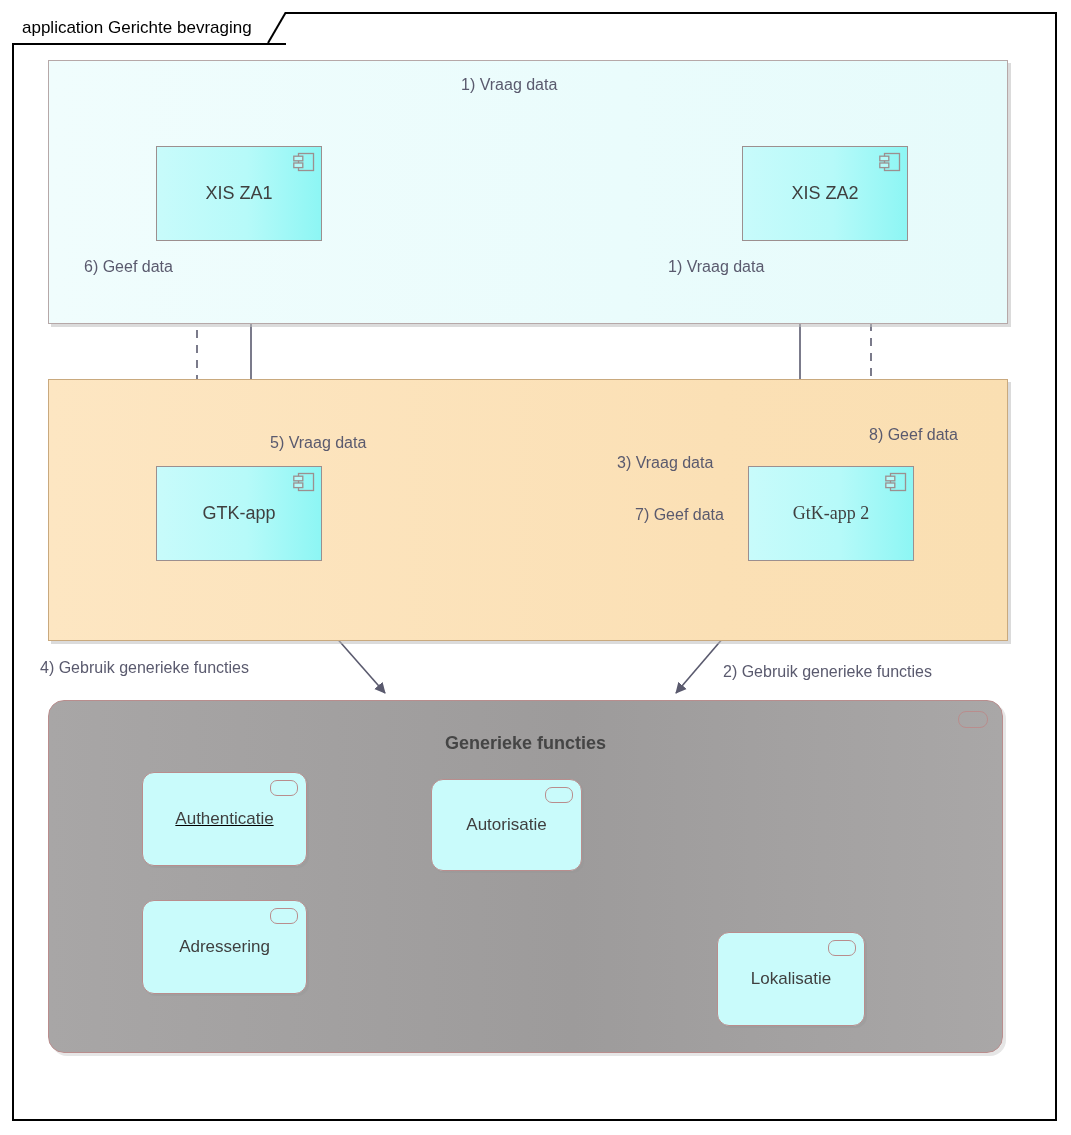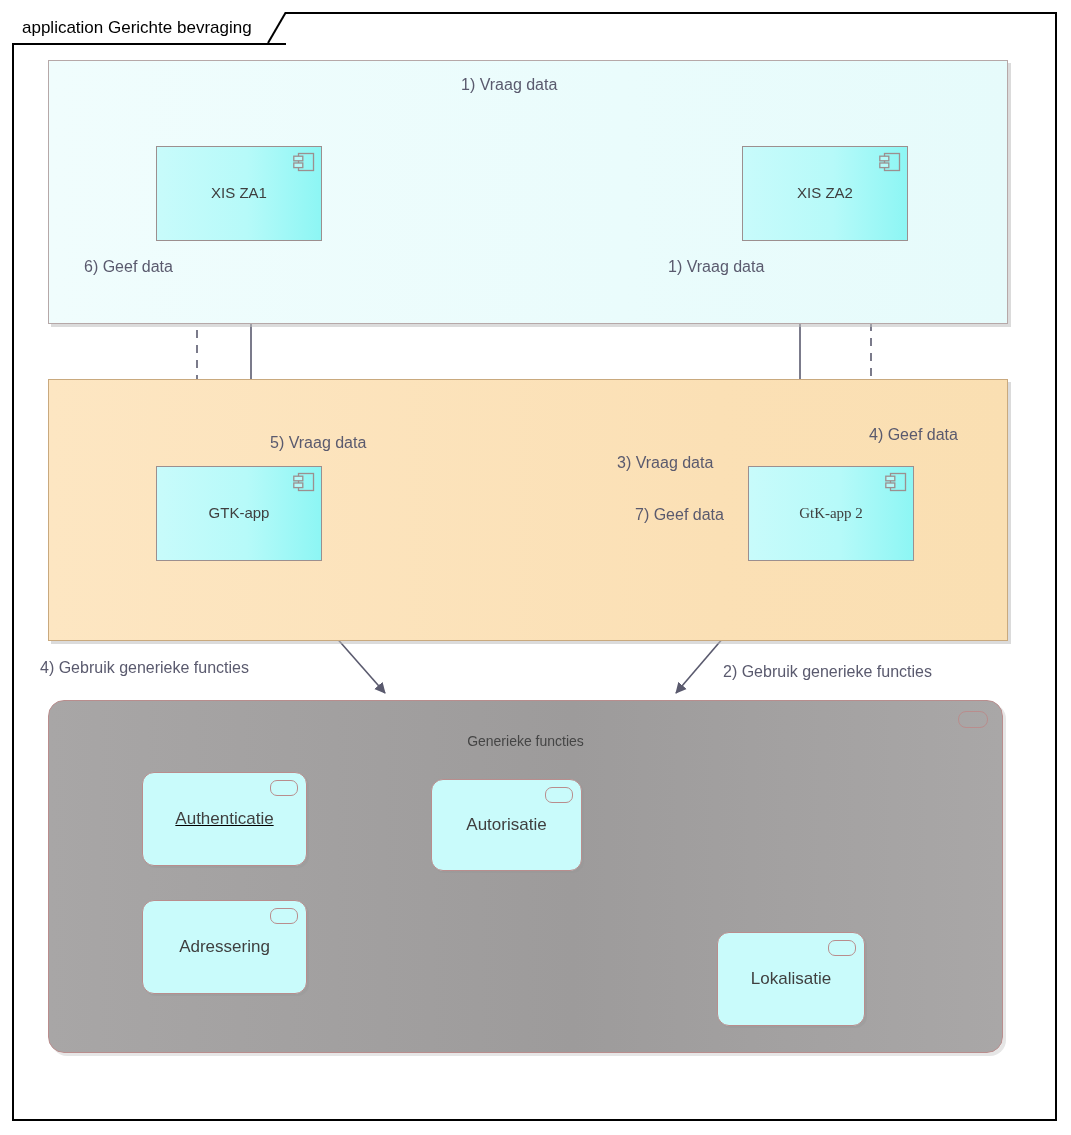--- a/index.html
+++ b/index.html
@@ -79,37 +79,37 @@
     border: 1px solid #b98d8d;
     border-radius: 16px;
     box-shadow: 3px 3px 0 0 rgba(200,200,200,0.45);
   }
   .region-title {
     position: absolute;
     left: 0;
     right: 0;
     top: 32px;
     text-align: center;
-    font-size: 14px;
-    font-weight: normal;
+    font-size: 18px;
+    font-weight: bold;
     color: #454545;
   }
 
   
   .component {
     position: absolute;
     box-sizing: border-box;
     border: 1px solid #9c8f8f;
     background: linear-gradient(to right, #c8fbfb 0%, #b6faf9 55%, #8df6f4 100%);
     display: flex;
     align-items: center;
     justify-content: center;
   }
   .component-label {
-    font-size: 15px;
+    font-size: 18px;
     color: #3f3f3f;
     text-align: center;
     line-height: 1.25;
     padding: 0 6px;
   }
   .comp-icon {
     position: absolute;
     right: 6px;
     top: 5px;
     width: 22px;
@@ -242,21 +242,21 @@
   </div>
 
   <div class="conn-label" style="left:84px; top:258px;">6) Geef data</div>
 
   <div class="conn-label" style="left:668px; top:258px;">1) Vraag data</div>
 
   <div class="region orange" style="left:48px; top:379px; width:960px; height:262px;"></div>
 
   <div class="conn-label" style="left:270px; top:434px;">5) Vraag data</div>
 
-  <div class="conn-label" style="left:869px; top:426px;">4) Geef data</div>
+  <div class="conn-label" style="left:869px; top:426px;">8) Geef data</div>
 
   <div class="conn-label" style="left:617px; top:454px;">3) Vraag data</div>
 
   <div class="conn-label" style="left:635px; top:506px;">7) Geef data</div>
 
   <div class="component" style="left:156px; top:466px; width:166px; height:95px;">
     <svg class="comp-icon" viewBox="0 0 22 20">
       <rect x="5.5" y="1.5" width="15" height="17" fill="none" stroke="#9c8f8f" stroke-width="1.3"></rect>
       <rect x="0.8" y="4.2" width="9" height="4.6" fill="#b6faf9" stroke="#9c8f8f" stroke-width="1.3"></rect>
       <rect x="0.8" y="11.0" width="9" height="4.6" fill="#b6faf9" stroke="#9c8f8f" stroke-width="1.3"></rect>

